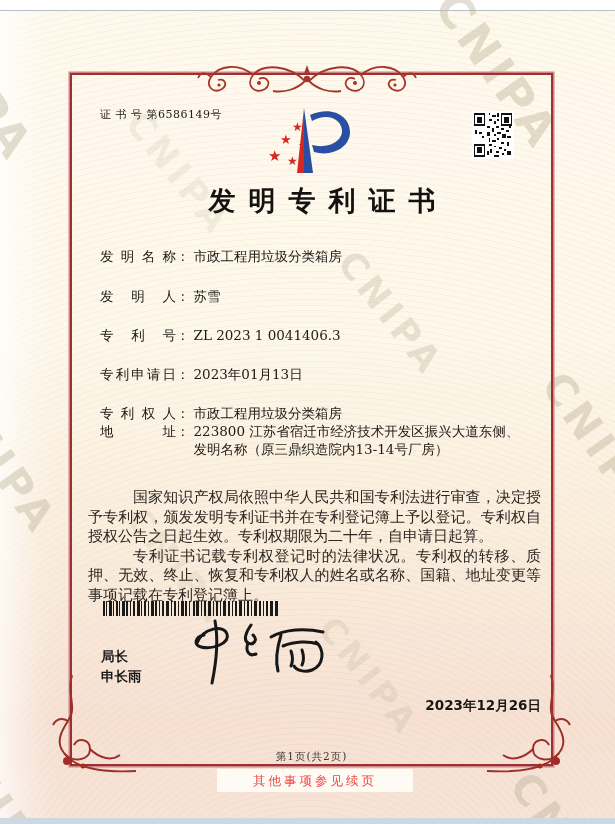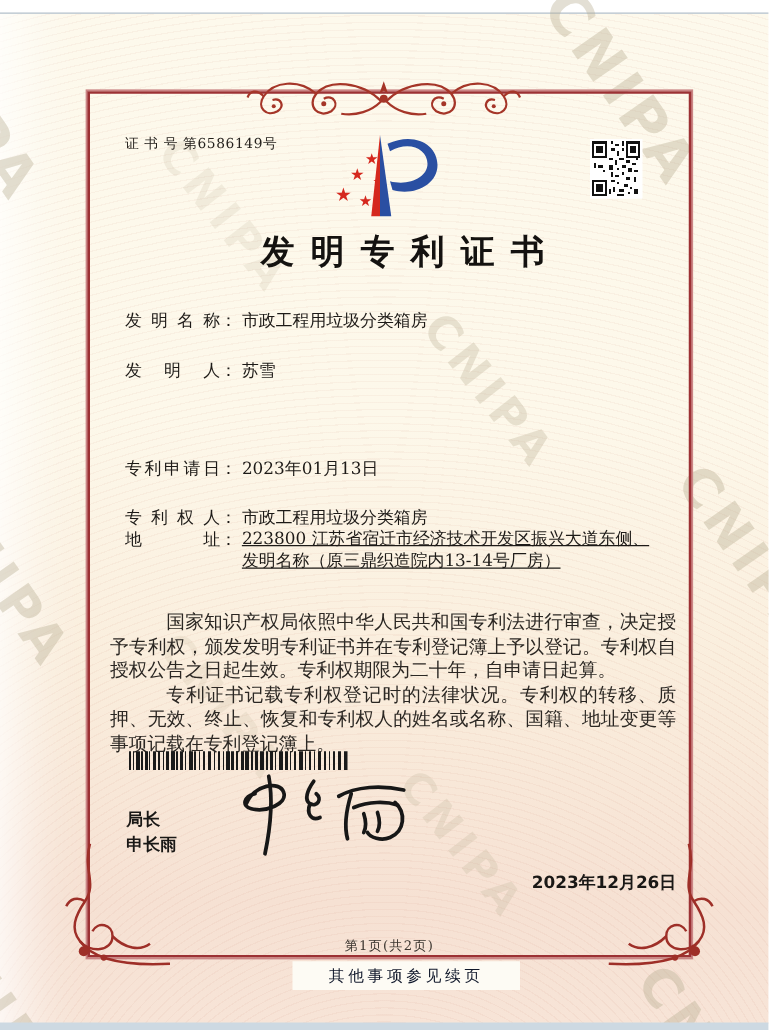--- a/index.html
+++ b/index.html
@@ -26,37 +26,37 @@
   .cert-no{position:absolute;left:100px;top:96px;font-size:11px;letter-spacing:.5px;color:#24201c;}
   .logo{position:absolute;left:258px;top:92px;}
   .qr{position:absolute;left:472px;top:100px;}
   .title{position:absolute;left:70px;top:172px;width:504px;text-align:center;
          font-size:27px;font-weight:700;letter-spacing:13px;text-indent:13px;color:#141210;}
 
   .frow{position:absolute;left:100px;font-size:13.5px;color:#1d1a17;white-space:nowrap;}
   .flabel{display:inline-block;width:76px;text-align:justify;text-align-last:justify;vertical-align:top;}
   .fcolon{vertical-align:top;}
   .fvalue{margin-left:4px;vertical-align:top;}
-  .addr-val{display:inline-block;margin-left:4px;vertical-align:top;text-decoration:underline;}
+  .addr-val{display:inline-block;margin-left:4px;vertical-align:top;}
   .addr-val span{display:block;line-height:17.5px;}
   .grant2{margin-left:44px;}
 
   .paras{position:absolute;left:88px;top:477px;width:453px;font-size:15px;line-height:19.5px;color:#2b2723;}
   .paras p{margin:0;text-indent:3em;text-align:justify;}
 
   .barcode{position:absolute;left:103px;top:590px;}
   .signer{position:absolute;left:101px;top:635px;font-family:"DejaVu Sans",sans-serif;
           font-weight:700;font-size:13.5px;color:#1a1816;line-height:20px;}
   .sig{position:absolute;left:183px;top:604px;}
   .issue-date{position:absolute;right:74px;top:686px;font-family:"DejaVu Sans",sans-serif;
           font-weight:700;font-size:13.5px;color:#1a1816;}
   .pageinfo{position:absolute;left:70px;top:739px;width:483px;text-align:center;
           font-size:10.5px;letter-spacing:1px;color:#3a342e;}
-  .contnote{position:absolute;left:234px;top:758px;width:182px;height:23px;background:#fdfbf4;
-          text-align:center;font-size:12.5px;letter-spacing:3px;line-height:23px;color:#0f172a;}
+  .contnote{position:absolute;left:217px;top:758px;width:196px;height:23px;background:#fdfbf4;
+          text-align:center;font-size:12.5px;letter-spacing:3px;line-height:23px;color:#ef4444;}
 </style>
 </head>
 <body>
 
 <div class="stage">
   <div class="sheet">
 
     <span class="wm" style="left:-58px;top:-18px;font-size:46px;transform:rotate(55deg);">CNIPA</span>
     <span class="wm" style="left:468px;top:-30px;font-size:46px;transform:rotate(55deg);">CNIPA</span>
     <span class="wm" style="left:150px;top:92px;font-size:36px;opacity:.45;transform:rotate(52deg);">CNIPA</span>
@@ -165,20 +165,23 @@
       </g>
     </svg>
 
     <div class="title">发明专利证书</div>
 
     <div class="frow" style="top:237px">
       <span class="flabel">发明名称</span><span class="fcolon">：</span><span class="fvalue">市政工程用垃圾分类箱房</span>
     </div>
     <div class="frow" style="top:277px">
       <span class="flabel">发明人</span><span class="fcolon">：</span><span class="fvalue">苏雪</span>
+    </div>
+    <div class="frow" style="top:316px">
+      <span class="flabel">专利号</span><span class="fcolon">：</span><span class="fvalue">ZL 2023 1 0041406.3</span>
     </div>
     <div class="frow" style="top:355px">
       <span class="flabel">专利申请日</span><span class="fcolon">：</span><span class="fvalue">2023年01月13日</span>
     </div>
     <div class="frow" style="top:394px">
       <span class="flabel">专利权人</span><span class="fcolon">：</span><span class="fvalue">市政工程用垃圾分类箱房</span>
     </div>
     <div class="frow" style="top:412px">
       <span class="flabel">地址</span><span class="fcolon">：</span><span class="addr-val"><span>223800 江苏省宿迁市经济技术开发区振兴大道东侧、</span><span>发明名称（原三鼎织造院内13-14号厂房）</span></span>
     </div>

